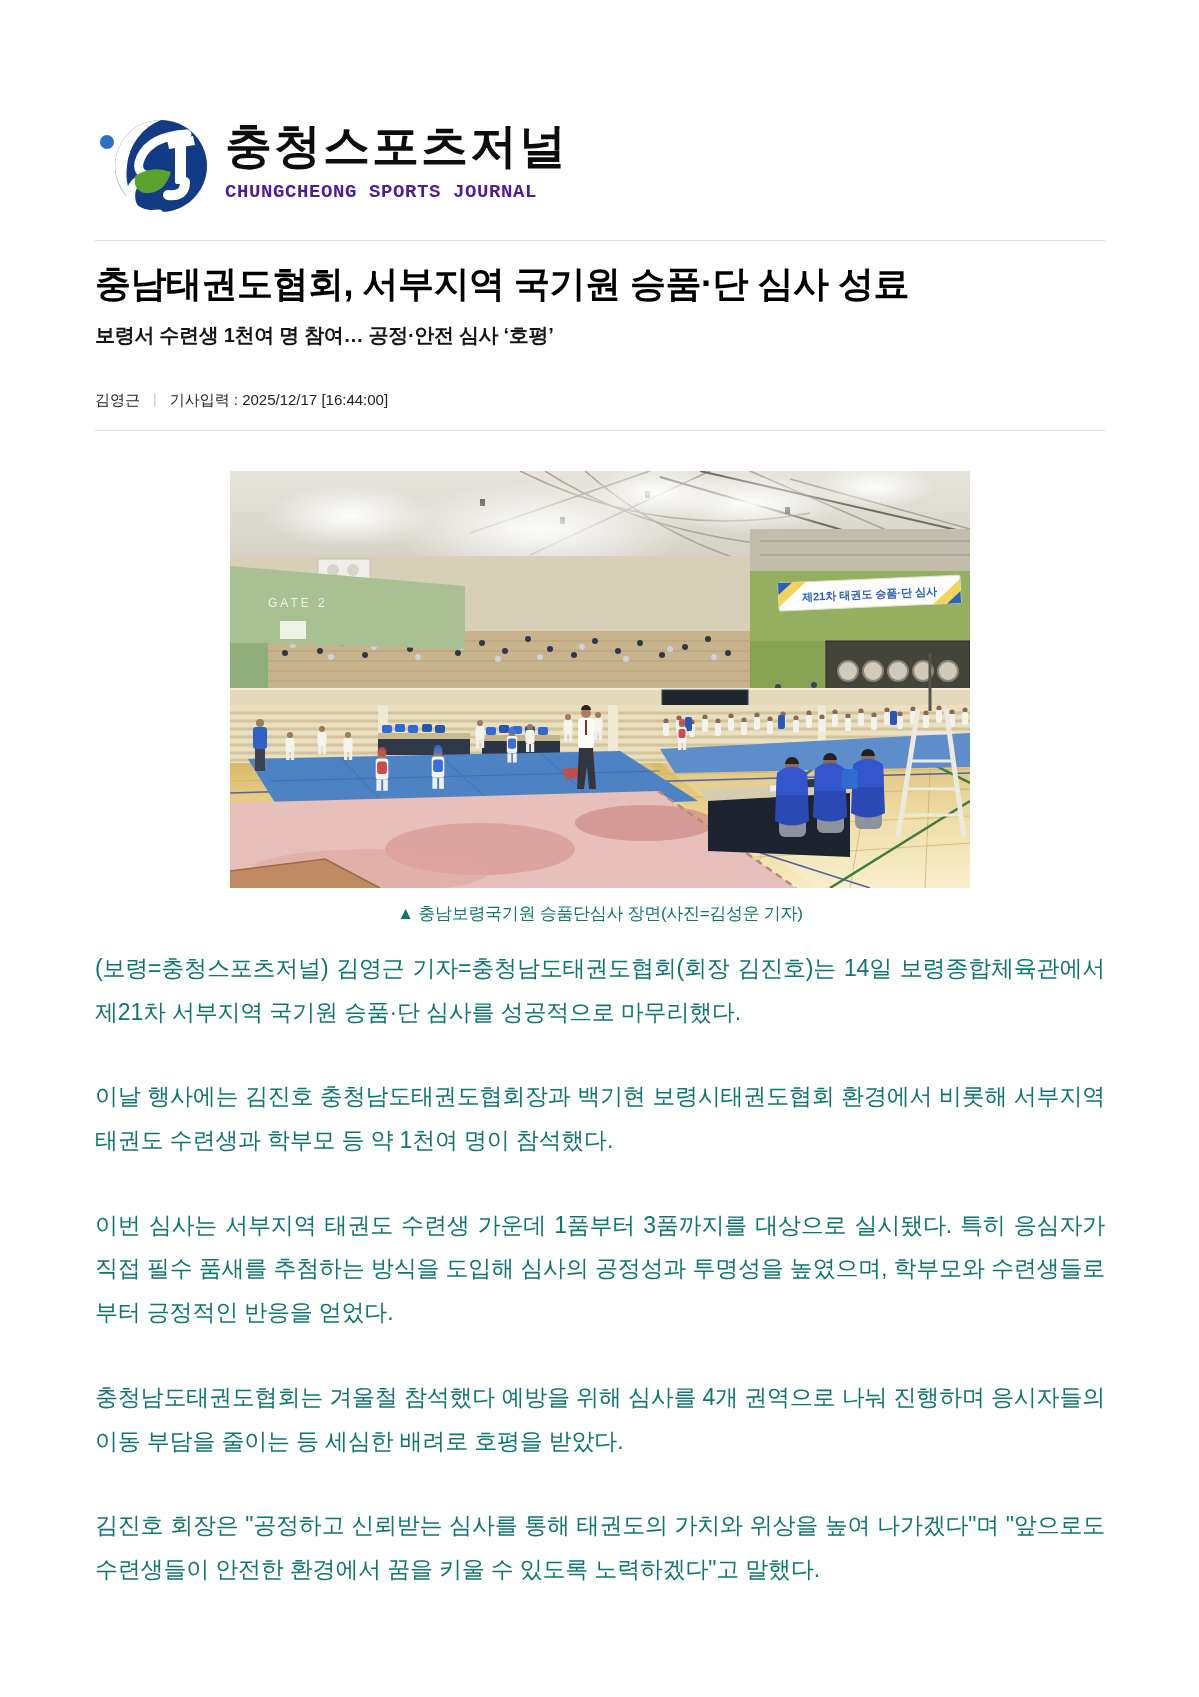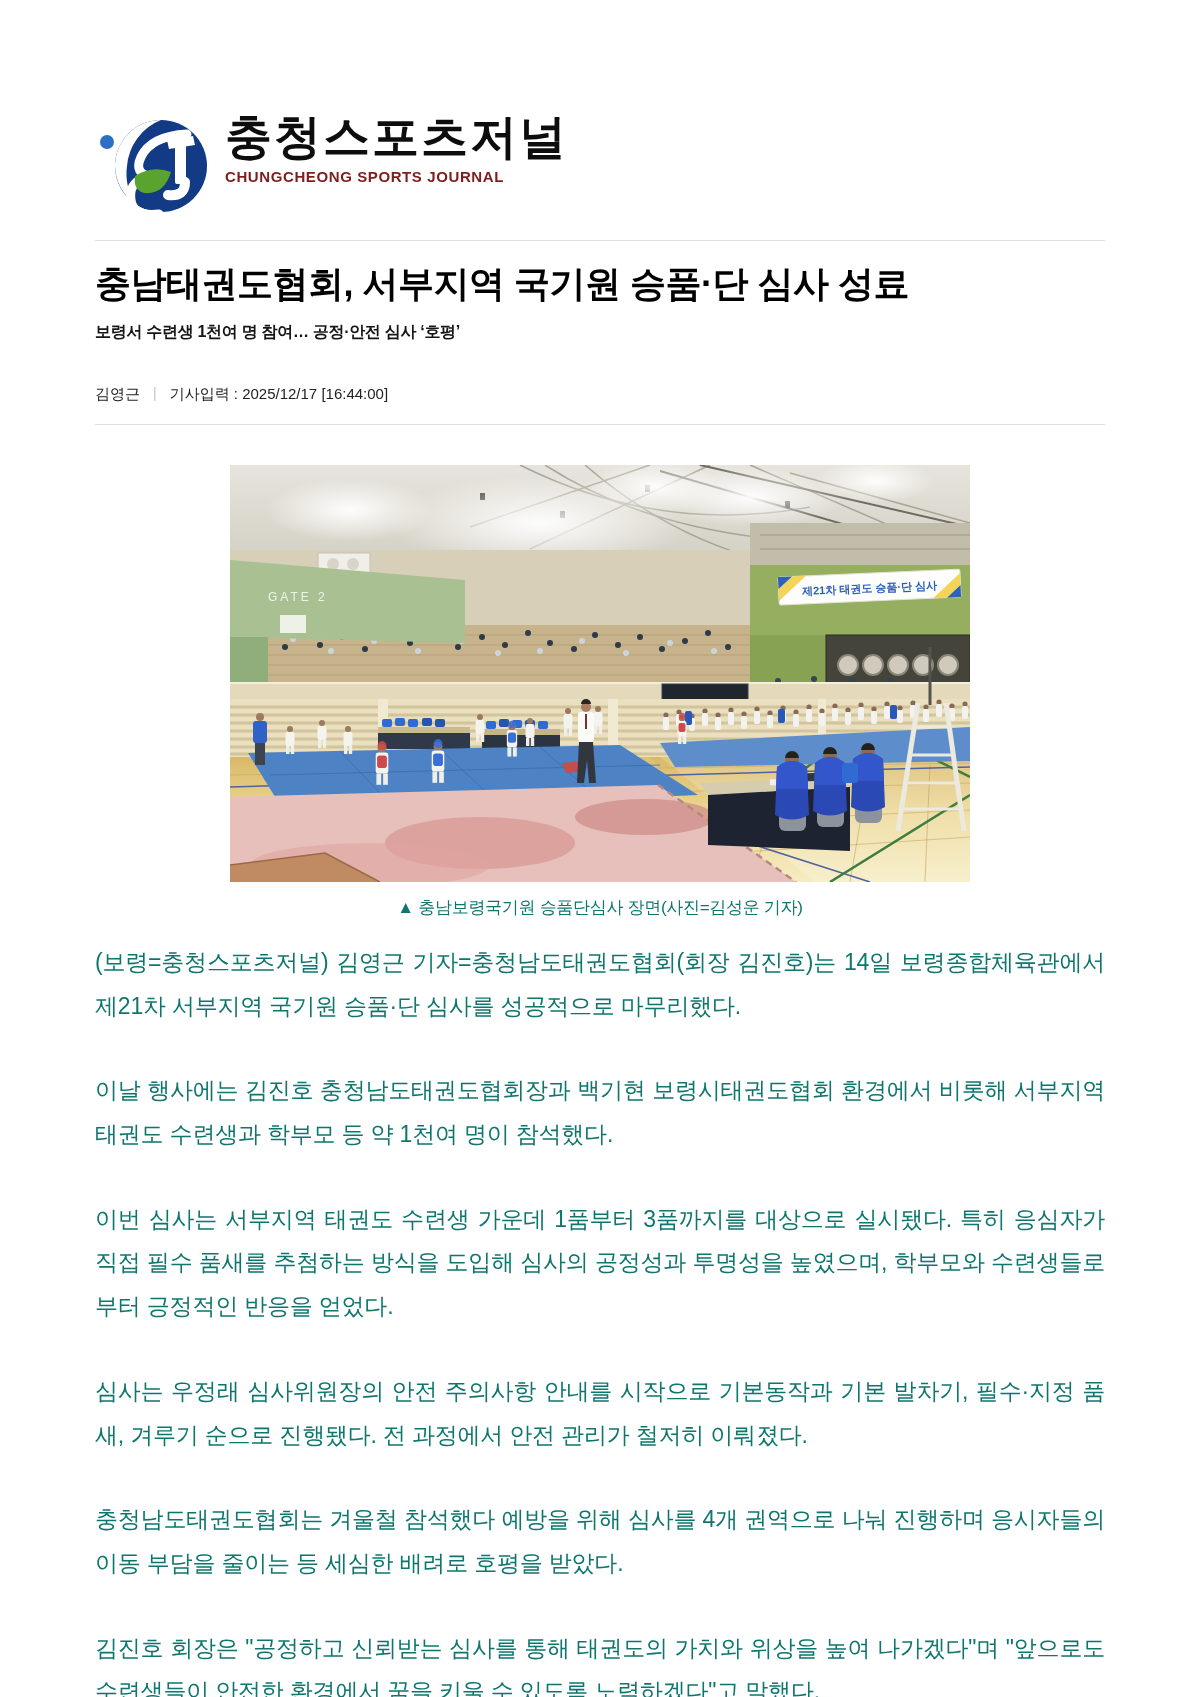--- a/index.html
+++ b/index.html
@@ -7,33 +7,33 @@
   body {
     width:1199px; min-height:1697px;
     font-family:"Liberation Sans","DejaVu Sans",sans-serif;
     color:#111; -webkit-font-smoothing:antialiased;
   }
   .page { width:1199px; min-height:1697px; background:#fff; }
   .content { padding:0 94px 70px 95px; }
 
   
   .site-header { padding-top:112px; }
-  .logo { display:flex; align-items:flex-start; gap:8px; cursor:pointer; width:max-content; }
+  .logo { display:flex; align-items:center; gap:8px; cursor:pointer; width:max-content;font-family:Liberation Mono, monospace; }
   .logo-icon { width:122px; height:104px; flex:0 0 auto; }
   .logo-text { display:flex; flex-direction:column; }
   .logo-ko { font-size:47px; font-weight:bold; color:#0d0d0d; letter-spacing:2px; line-height:1.05; }
-  .logo-en { font-size:15px; font-weight:bold; color:#7f1d1d; letter-spacing:0.6px; margin-top:7px; }
+  .logo-en { font-size:19px; font-weight:bold; color:#4c1d95; letter-spacing:0.6px; margin-top:7px; }
 
   .divider { border:none; border-top:1px solid #dedede; margin:0; }
   .divider-top { margin-top:24px; }
   .divider-byline { margin-top:20px; }
 
   
   h1.article-title { font-size:36px; line-height:1.25; font-weight:bold; color:#000; margin:20px 0 0; letter-spacing:-0.5px; }
-  h2.article-subtitle { font-size:16px; font-weight:bold; color:#151515; margin:16px 0 0; letter-spacing:-0.3px; }
+  h2.article-subtitle { font-size:20px; font-weight:bold; color:#151515; margin:16px 0 0; letter-spacing:-0.3px; }
   .byline { margin-top:42px; font-size:15px; color:#222; display:flex; align-items:flex-start; gap:13px; }
   .byline .sep { color:#c6c6c6; font-size:14px; }
 
   
   figure.article-photo { width:740px; margin:40px auto 0; }
   .photo-frame { width:740px; height:417px; overflow:hidden; background:#5eead4; }
   figcaption { margin-top:14px; text-align:center; font-size:17px; color:#0f766e; letter-spacing:-0.3px; }
 
   
   article.article-body { margin-top:22px; }
@@ -452,19 +452,18 @@
           </g>
         </svg>
       </div>
       <figcaption>▲ 충남보령국기원 승품단심사 장면(사진=김성운 기자)</figcaption>
     </figure>
 
     <article class="article-body">
       <p>(보령=충청스포츠저널) 김영근 기자=충청남도태권도협회(회장 김진호)는 14일 보령종합체육관에서 제21차 서부지역 국기원 승품·단 심사를 성공적으로 마무리했다.</p>
       <p>이날 행사에는 김진호 충청남도태권도협회장과 백기현 보령시태권도협회 환경에서 비롯해 서부지역 태권도 수련생과 학부모 등 약 1천여 명이 참석했다.</p>
       <p>이번 심사는 서부지역 태권도 수련생 가운데 1품부터 3품까지를 대상으로 실시됐다. 특히 응심자가 직접 필수 품새를 추첨하는 방식을 도입해 심사의 공정성과 투명성을 높였으며, 학부모와 수련생들로부터 긍정적인 반응을 얻었다.</p>
-      <p>심사는 우정래 심사위원장의 안전 주의사항 안내를 시작으로 기본동작과 기본 발차기, 필수·지정 품새, 겨루기 순으로 진행됐다. 전 과정에서 안전 관리가 철저히 이뤄졌다.</p>
       <p>충청남도태권도협회는 겨울철 참석했다 예방을 위해 심사를 4개 권역으로 나눠 진행하며 응시자들의 이동 부담을 줄이는 등 세심한 배려로 호평을 받았다.</p>
       <p>김진호 회장은 "공정하고 신뢰받는 심사를 통해 태권도의 가치와 위상을 높여 나가겠다"며 "앞으로도 수련생들이 안전한 환경에서 꿈을 키울 수 있도록 노력하겠다"고 말했다.</p>
     </article>
 
   </div>
 </div>
 
 </body></html>

